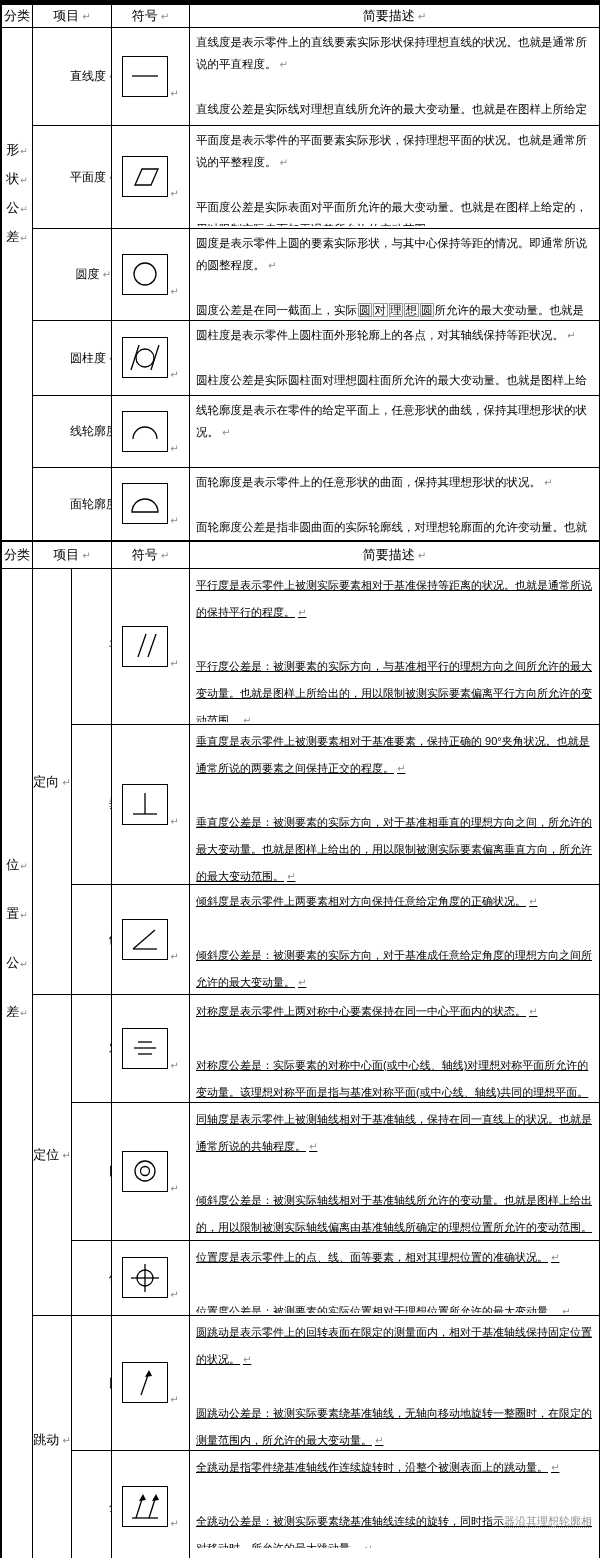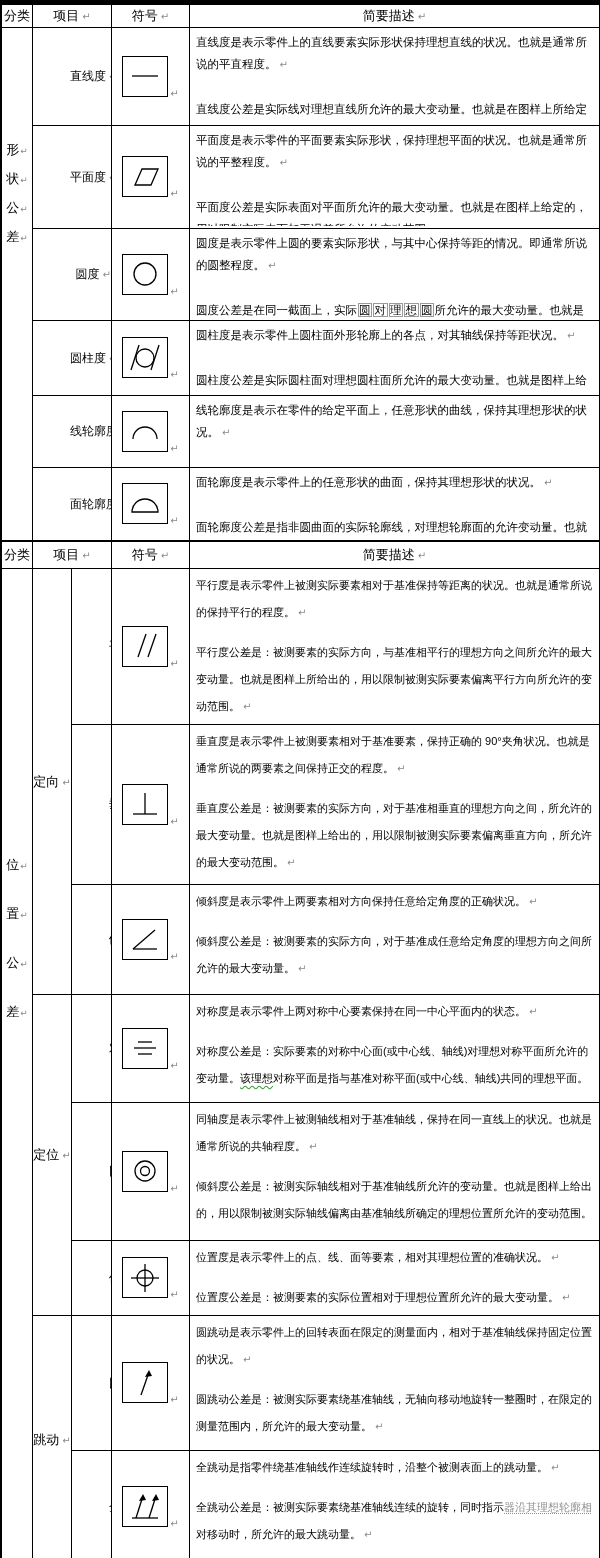--- a/index.html
+++ b/index.html
@@ -15,23 +15,23 @@
   td { border:1px solid #000; padding:0; vertical-align:middle; overflow:hidden; }
   .hdr td { text-align:center; font-size:13px; height:23px; }
   .hdr2 td { height:27px; }
 
   
   .desc { vertical-align:top; padding:3px 4px 0 6px; }
   .dwrap { overflow:hidden; }
   .t1 .desc { font-size:11.5px; }
   .t1 .desc p { margin:0; line-height:22px; }
   .t1 .desc p.p2 { margin-top:22px; }
-  .t2 .desc { font-size:11px; }
+  .t2 .desc { font-size:11px;text-decoration:underline; }
   .t2 .desc p { margin:0; line-height:27px; }
-  .t2 .desc p.p2 { margin-top:13px; }
+  .t2 .desc p.p2 { margin-top:27px; }
 
   
   .r1 .dwrap{height:92px} .r2 .dwrap{height:97px} .r3 .dwrap{height:86px}
   .r4 .dwrap{height:69px} .r5 .dwrap{height:66px} .r6 .dwrap{height:67px}
   .r1 td{height:98px}.r2 td{height:103px}.r3 td{height:92px}
   .r4 td{height:75px}.r5 td{height:72px}.r6 td{height:73px}
   
   .q1 .dwrap{height:150px} .q2 .dwrap{height:154px} .q3 .dwrap{height:104px}
   .q4 .dwrap{height:102px} .q5 .dwrap{height:132px} .q6 .dwrap{height:69px}
   .q7 .dwrap{height:129px} .q8 .dwrap{height:94px}

